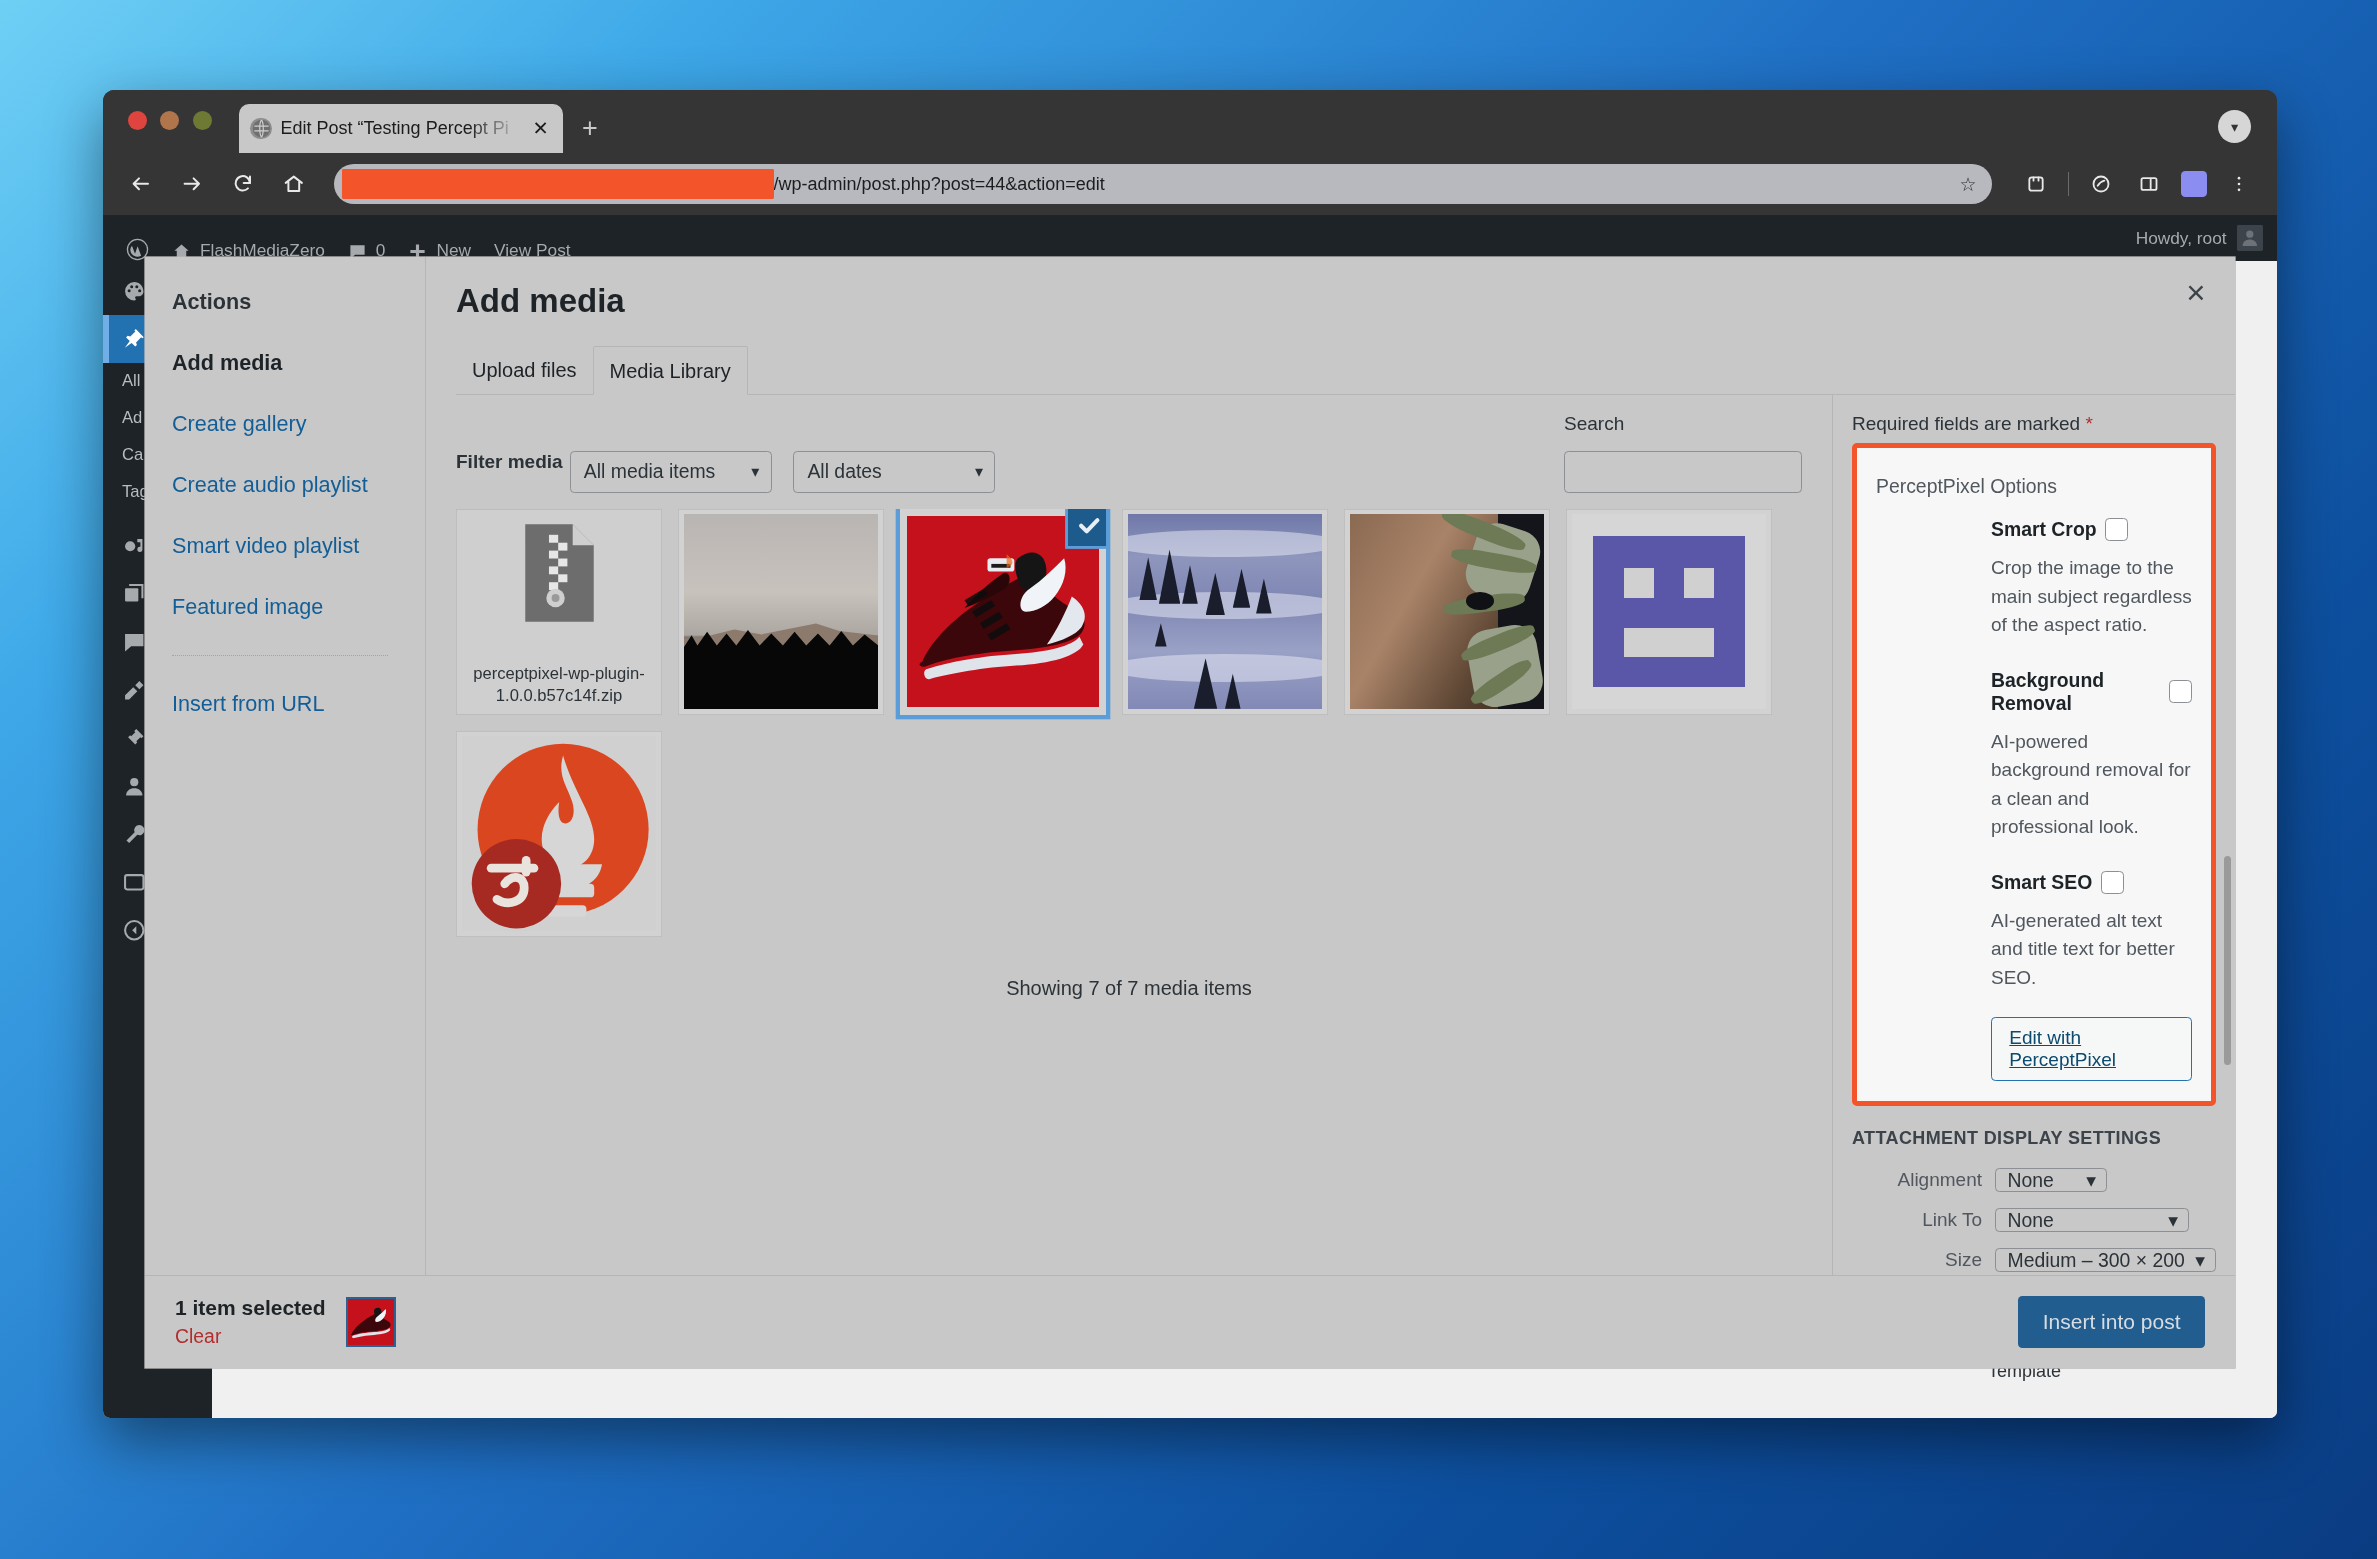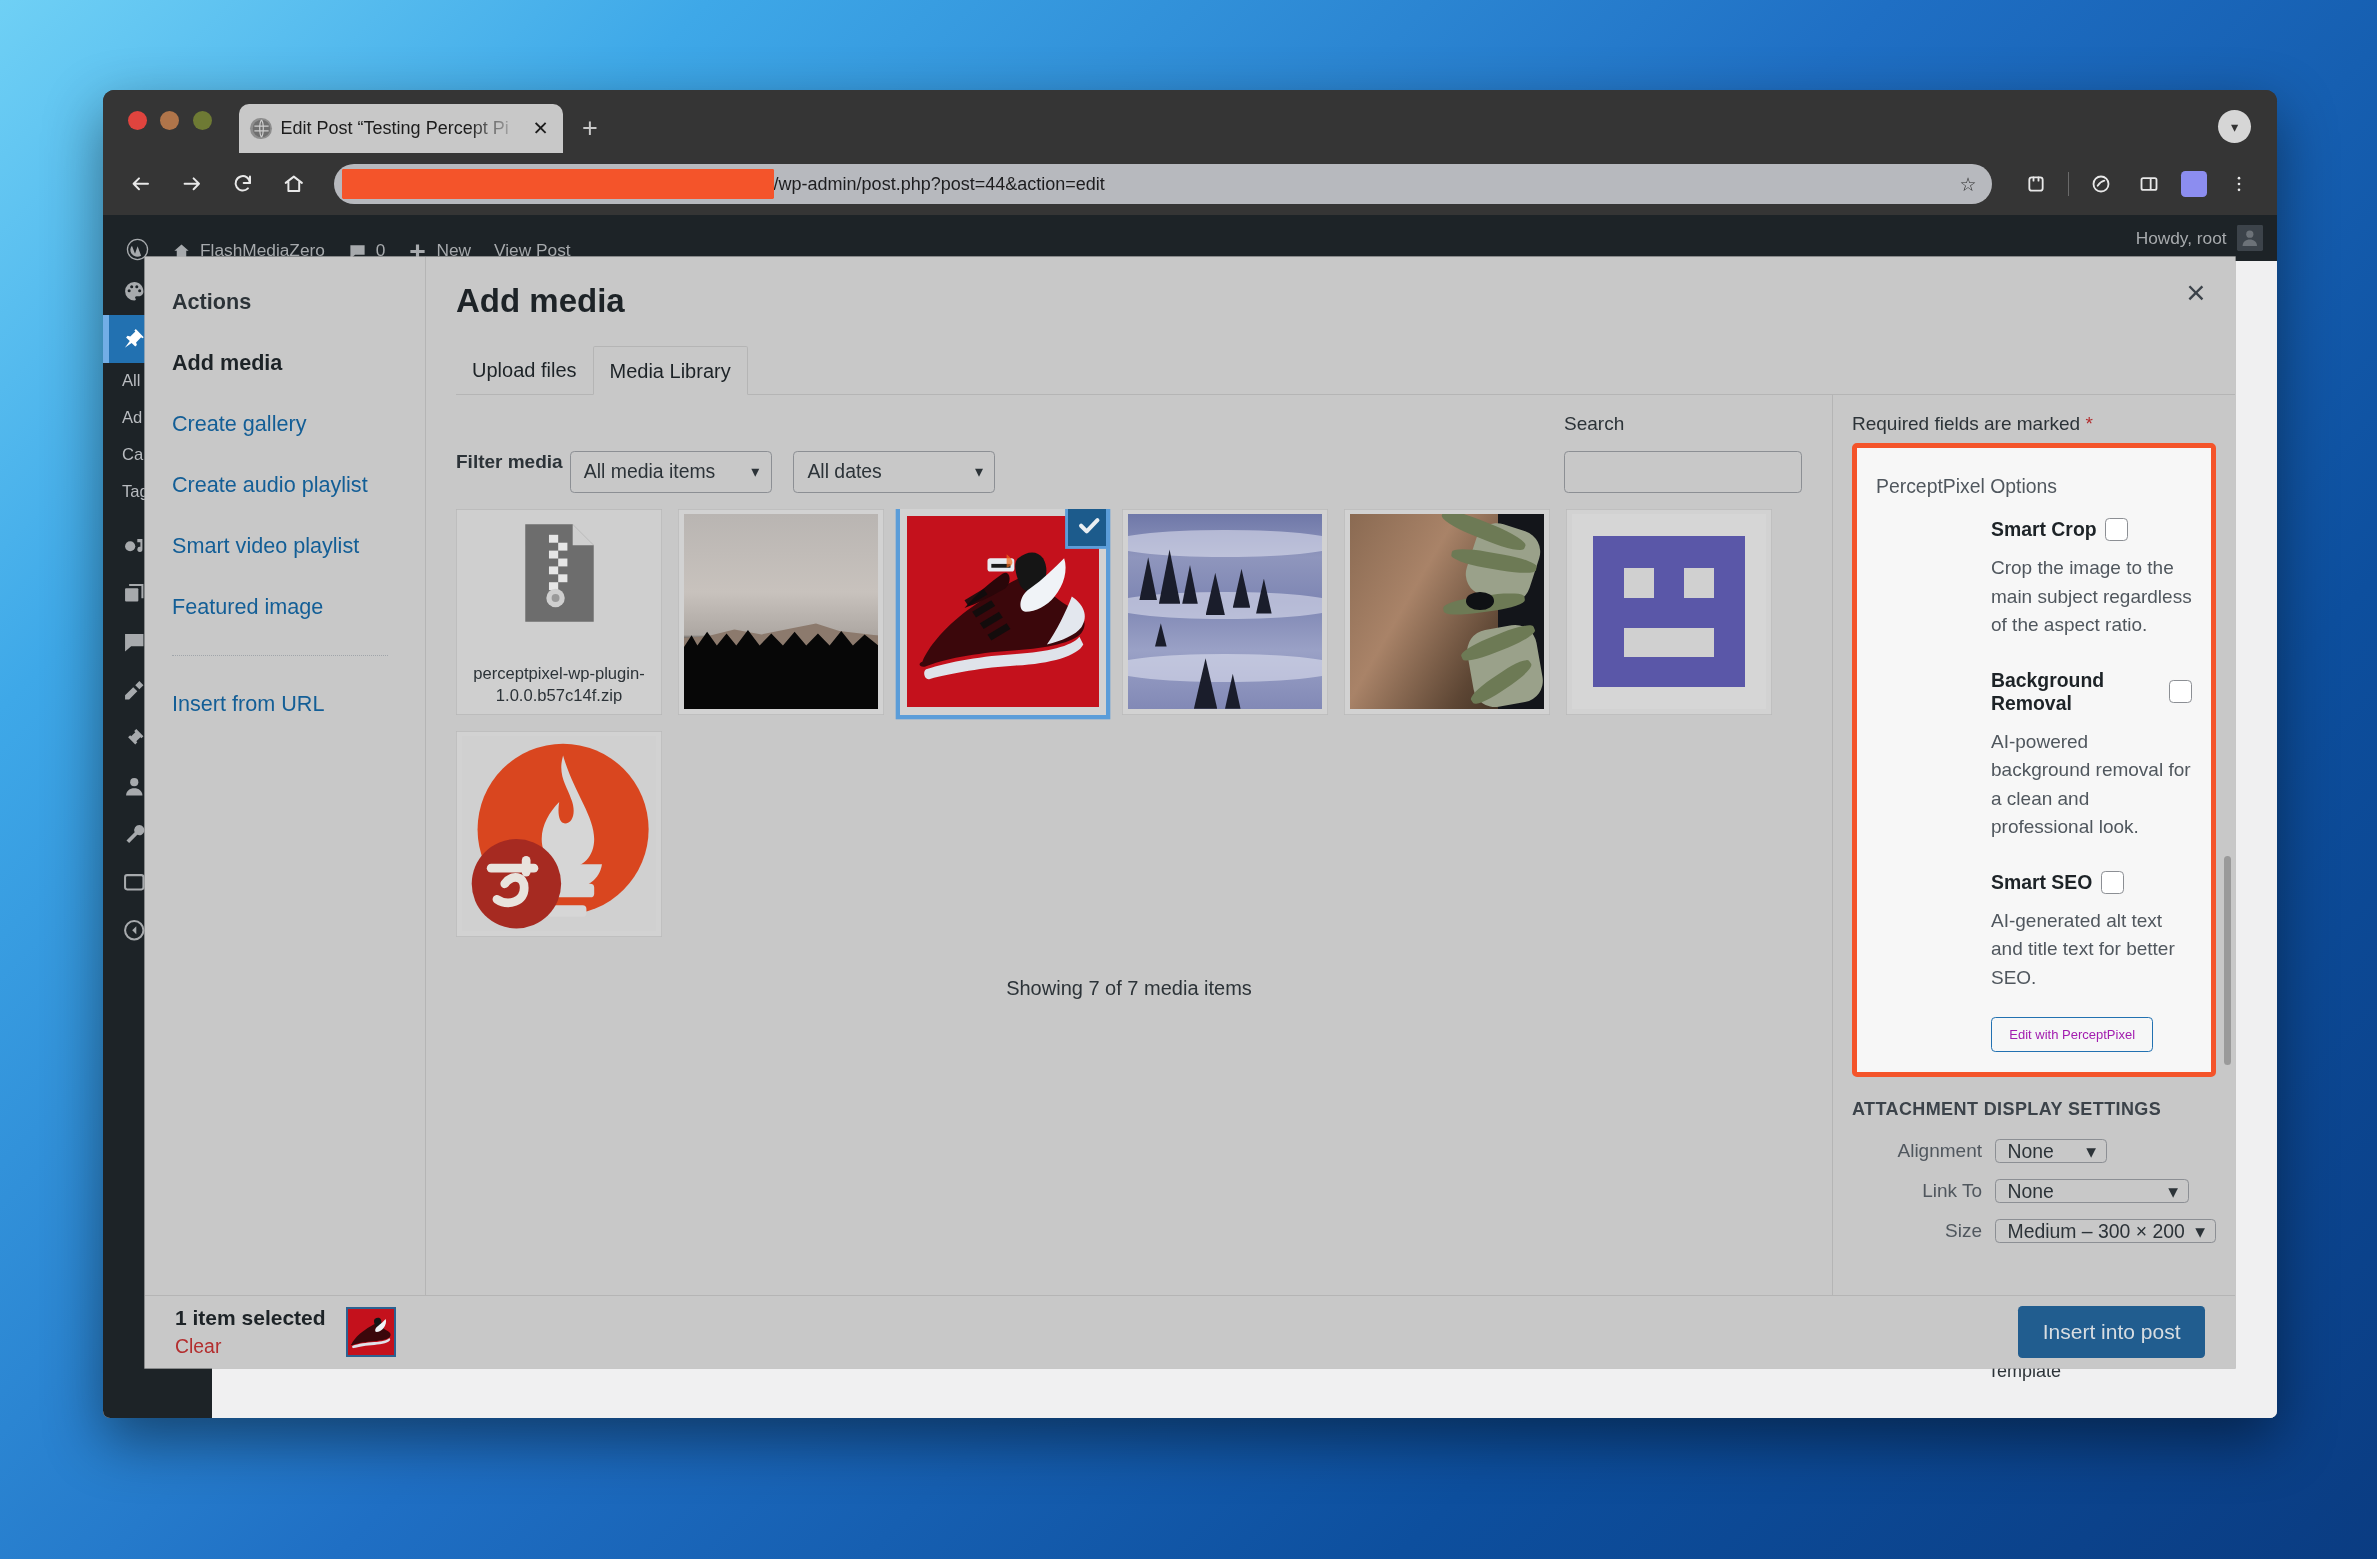--- a/index.html
+++ b/index.html
@@ -243,21 +243,21 @@
   .pp-option-label { font-size: 19.4px; color: #1d2327; font-weight: bold; }
   .pp-checkbox {
     width: 23px; height: 23px; border: 1.4px solid #8c8f94;
     border-radius: 4.3px; background: #fff; flex: none;
   }
   .pp-desc { font-size: 19px; line-height: 1.5; color: #50575e; margin-bottom: 29px; }
   .pp-desc.last { margin-bottom: 24.5px; }
   #pp-edit-button {
     display: inline-block; margin-left: 115px;
     border: 1.4px solid #2271b1; border-radius: 4.3px; background: #f6f7f7;
-    color: #a21caf; font-size: 13px; padding: 9.4px 17.3px;
+    color: #0c4a6e; font-size: 19px; padding: 9.4px 17.3px; text-decoration: underline;
   }
 
   #ads-heading {
     font-size: 18px; letter-spacing: 0.4px; color: #3c434a;
     font-weight: bold; margin-bottom: 19px;
   }
   .ads-row { display: flex; align-items: center; gap: 13px; margin-bottom: 16px; justify-content: flex-start; }
   .ads-label { font-size: 19px; color: #50575e; width: 130px; text-align: right; flex: none; }
   .ads-select {
     height: 24px; background: #c8c8c8; border: 0.7px solid #8c8f94; border-radius: 4.3px;
@@ -269,21 +269,21 @@
   #link-select { width: 194px; }
   #size-select { width: 227px; }
 
   #sidebar-scrollbar {
     position: absolute; right: 4.3px; top: 461px; width: 7.2px; height: 209px;
     background: #9a9a9a; border-radius: 3.6px;
   }
 
   
   #modal-footer {
-    height: 73px; flex: none; border-top: 0.7px solid #b5b5b5;
+    height: 93px; flex: none; border-top: 0.7px solid #b5b5b5;
     display: flex; align-items: center; padding: 0 30px; gap: 20px;
     background: #c8c8c8;
   }
   #selection-info { display: flex; flex-direction: column; gap: 4.3px; }
   #selection-count { font-size: 21px; color: #1d2327; font-weight: bold; }
   #selection-clear { font-size: 19.4px; color: #b32d2e; }
   #selection-thumb {
     width: 50px; height: 50px; border: 2.9px solid #2c6291; position: relative; overflow: hidden;
     background: #fff;
   }

